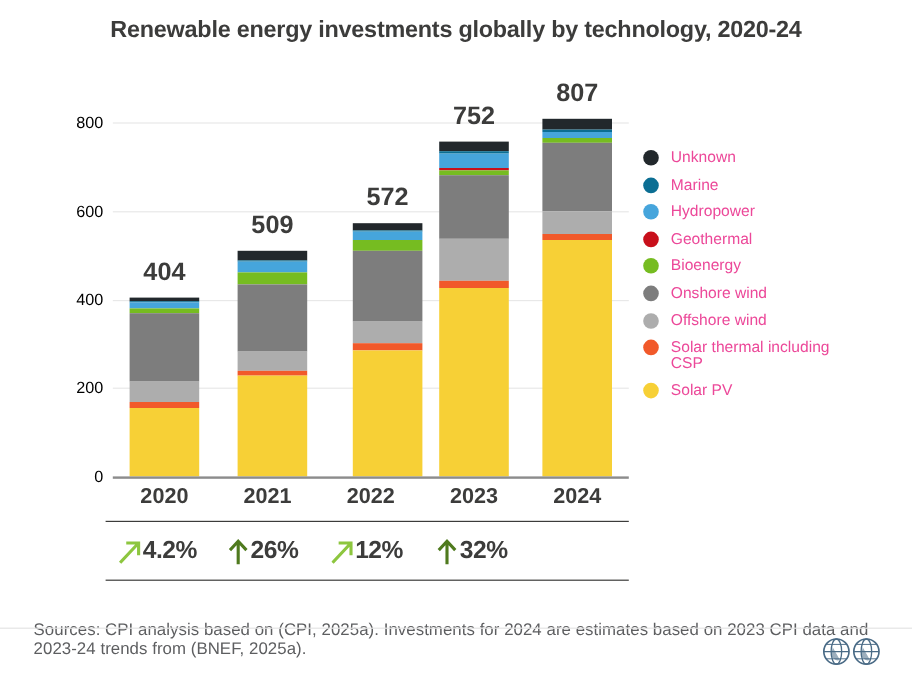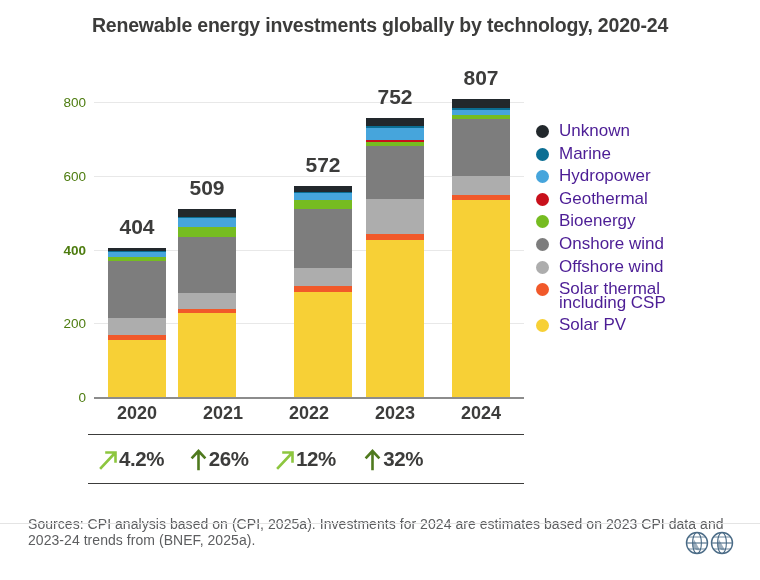--- a/index.html
+++ b/index.html
@@ -52,21 +52,21 @@
     height: 1.6px;
     background: #8c8c8c;
   }
 
   
   .ytick {
     position: absolute;
     width: 42px;
     text-align: right;
     font-size: 13.5px;
-    color: #4d7c0f;
+    color: #000000;
     transform: translateY(-50%);
   }
 
   
   .bar-group {
     position: absolute;
     bottom: 0;
     width: 58px;
   }
   .bar-stack {
@@ -140,22 +140,22 @@
   }
   .legend-swatch {
     width: 13px;
     height: 13px;
     border-radius: 50%;
     flex: 0 0 13px;
     margin-top: 1px;
   }
   .legend-label {
     margin-left: 10px;
-    font-size: 17px;
-    color: #4c1d95;
+    font-size: 13px;
+    color: #ec4899;
     line-height: 13.5px;
     max-width: 160px;
   }
 
   
   #source-note {
     position: absolute;
     left: 28px;
     top: 504px;
     width: 700px;
@@ -194,21 +194,21 @@
   }
 </style>
 </head>
 <body>
 
 <div id="chart-title">Renewable energy investments globally by technology, 2020-24</div>
 
 <div id="y-ticks">
     <div class="ytick" style="left: 44px; top: 397px;">0</div>
     <div class="ytick" style="left: 44px; top: 323.25px;">200</div>
-    <div class="ytick" style="left: 44px; top: 249.5px; font-weight: bold;">400</div>
+    <div class="ytick" style="left: 44px; top: 249.5px;">400</div>
     <div class="ytick" style="left: 44px; top: 175.75px;">600</div>
     <div class="ytick" style="left: 44px; top: 102px;">800</div>
   </div>
 <div id="plot-area">
   <div id="gridlines">
       <div class="gridline" style="top: 221.25px;"></div>
       <div class="gridline" style="top: 147.5px;"></div>
       <div class="gridline" style="top: 73.75px;"></div>
       <div class="gridline" style="top: 0px;"></div>
     </div>
@@ -219,21 +219,21 @@
           <div class="seg" title="Solar thermal including CSP: 12" style="height: 4.425px; background: rgb(241, 89, 42);"></div>
           <div class="seg" title="Offshore wind: 48" style="height: 17.7px; background: rgb(173, 173, 173);"></div>
           <div class="seg" title="Onshore wind: 155" style="height: 57.1562px; background: rgb(125, 125, 125);"></div>
           <div class="seg" title="Bioenergy: 10" style="height: 3.6875px; background: rgb(118, 188, 33);"></div>
           <div class="seg" title="Hydropower: 14" style="height: 5.1625px; background: rgb(70, 165, 220);"></div>
           <div class="seg" title="Marine: 2" style="height: 0.7375px; background: rgb(11, 110, 147);"></div>
           <div class="seg" title="Unknown: 8" style="height: 2.95px; background: rgb(34, 40, 44);"></div>
         </div>
         <div class="bar-total" style="bottom: 157.975px;">404</div>
       </div>
-      <div class="bar-group" style="left: 84px; height: 311px;">
+      <div class="bar-group" style="left: 104px; height: 311px;">
         <div class="bar-stack">
           <div class="seg" title="Solar PV: 228" style="height: 84.075px; background: rgb(247, 208, 54);"></div>
           <div class="seg" title="Solar thermal including CSP: 12" style="height: 4.425px; background: rgb(241, 89, 42);"></div>
           <div class="seg" title="Offshore wind: 43" style="height: 15.8562px; background: rgb(173, 173, 173);"></div>
           <div class="seg" title="Onshore wind: 150" style="height: 55.3125px; background: rgb(125, 125, 125);"></div>
           <div class="seg" title="Bioenergy: 28" style="height: 10.325px; background: rgb(118, 188, 33);"></div>
           <div class="seg" title="Hydropower: 25" style="height: 9.21875px; background: rgb(70, 165, 220);"></div>
           <div class="seg" title="Marine: 2" style="height: 0.7375px; background: rgb(11, 110, 147);"></div>
           <div class="seg" title="Unknown: 21" style="height: 7.74375px; background: rgb(34, 40, 44);"></div>
         </div>

